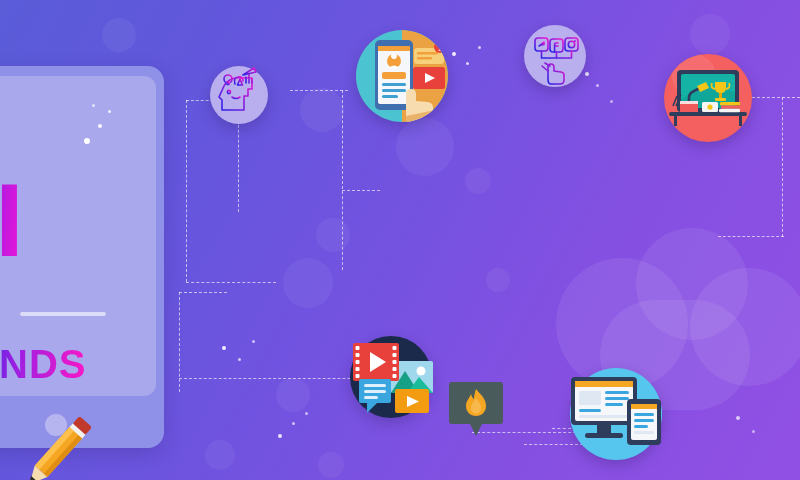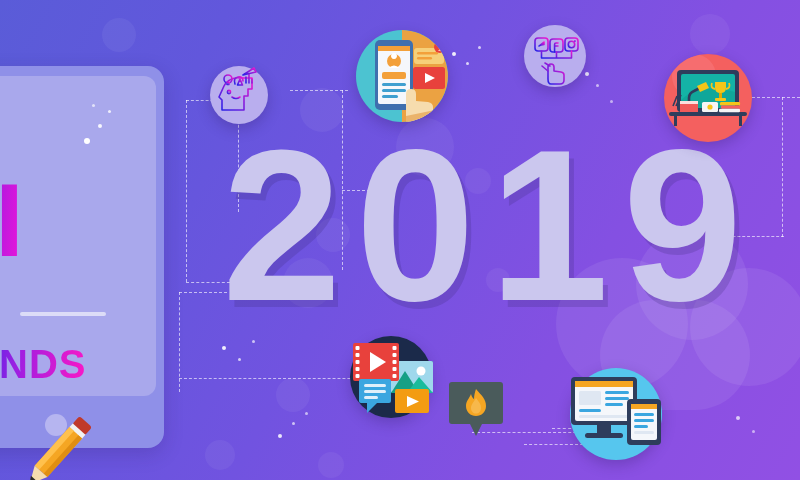--- a/index.html
+++ b/index.html
@@ -111,21 +111,20 @@
   <div class="dot" style="left:610px;top:100px;width:3px;height:3px;opacity:.55;"></div>
   <div class="dot" style="left:222px;top:346px;width:4px;height:4px;opacity:.9;"></div>
   <div class="dot" style="left:238px;top:358px;width:3px;height:3px;opacity:.7;"></div>
   <div class="dot" style="left:252px;top:340px;width:3px;height:3px;opacity:.65;"></div>
   <div class="dot" style="left:278px;top:434px;width:4px;height:4px;opacity:.85;"></div>
   <div class="dot" style="left:292px;top:422px;width:3px;height:3px;opacity:.65;"></div>
   <div class="dot" style="left:305px;top:412px;width:3px;height:3px;opacity:.6;"></div>
   <div class="dot" style="left:736px;top:416px;width:4px;height:4px;opacity:.7;"></div>
   <div class="dot" style="left:752px;top:430px;width:3px;height:3px;opacity:.55;"></div>
 
-  <div id="year">2019</div>
 
   <div id="tablet">
     <div id="screen">
       <div class="spark" style="left:128px;top:62px;width:6px;height:6px;"></div>
       <div class="spark" style="left:142px;top:48px;width:4px;height:4px;opacity:.9;"></div>
       <div class="spark" style="left:152px;top:34px;width:3px;height:3px;opacity:.8;"></div>
       <div class="spark" style="left:136px;top:28px;width:3px;height:3px;opacity:.65;"></div>
 
       <div id="uiword">UI</div>
       <div id="trendsword">TRENDS</div>

